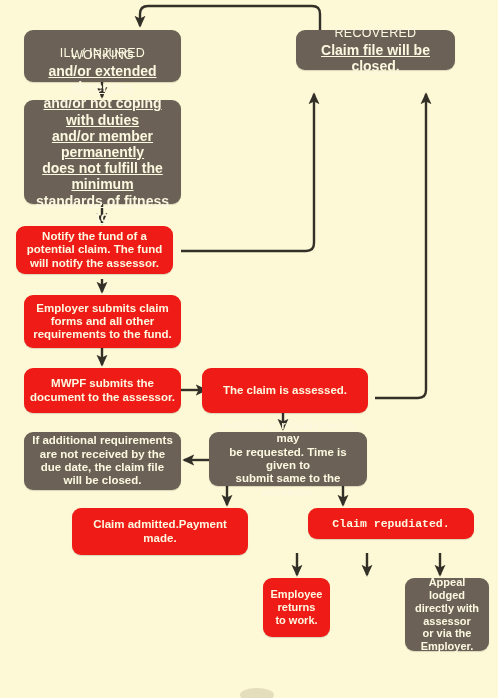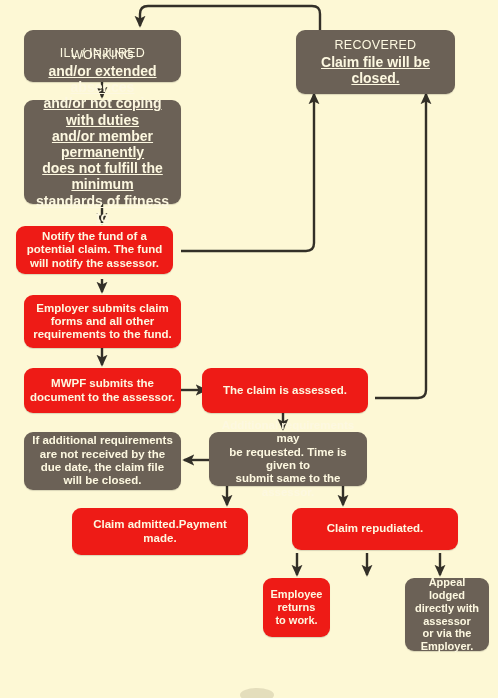--- a/index.html
+++ b/index.html
@@ -58,30 +58,30 @@
     font-weight: bold;
     white-space: pre-line;
   }
   .node.red .only, .node.red .body, .node.red .title { font-weight: bold; }
   .node.brown .title { font-weight: normal; }
   .node.brown .body  { font-weight: bold; }
   .node.brown .only  { font-weight: bold; }
 
   
   #n-working      { left:24px;  top:30px;  width:157px; height:52px;justify-content:center; }
-  #n-recovered    { left:296px; top:30px;  width:159px; height:64px;align-items:center; }
+  #n-recovered    { left:296px; top:30px;  width:159px; height:40px;align-items:center; }
   #n-ill          { left:24px;  top:100px; width:157px; height:104px;}
   #n-notify       { left:16px;  top:226px; width:157px; height:48px; }
   #n-employer-sub { left:24px;  top:295px; width:157px; height:53px; }
   #n-mwpf         { left:24px;  top:368px; width:157px; height:45px; }
   #n-assessed     { left:202px; top:368px; width:166px; height:45px; }
   #n-addreq       { left:209px; top:432px; width:158px; height:54px; }
   #n-notrecv      { left:24px;  top:432px; width:157px; height:58px; }
   #n-admitted     { left:72px;  top:508px; width:176px; height:47px; }
-  #n-repudiated   { left:292px; top:508px; width:166px; height:42px; }
+  #n-repudiated   { left:308px; top:508px; width:166px; height:31px;font-family:Liberation Mono, monospace; }
   #n-returns      { left:263px; top:578px; width:67px;  height:59px; }
   #n-terminates   { left:334px; top:578px; width:67px;  height:97px; }
   #n-appeal       { left:405px; top:578px; width:84px;  height:73px; }
 
   #n-returns .only, #n-terminates .only, #n-appeal .only { font-size: 11px; }
 
   #bottom-smudge {
     position: absolute;
     left: 240px;
     top: 688px;

